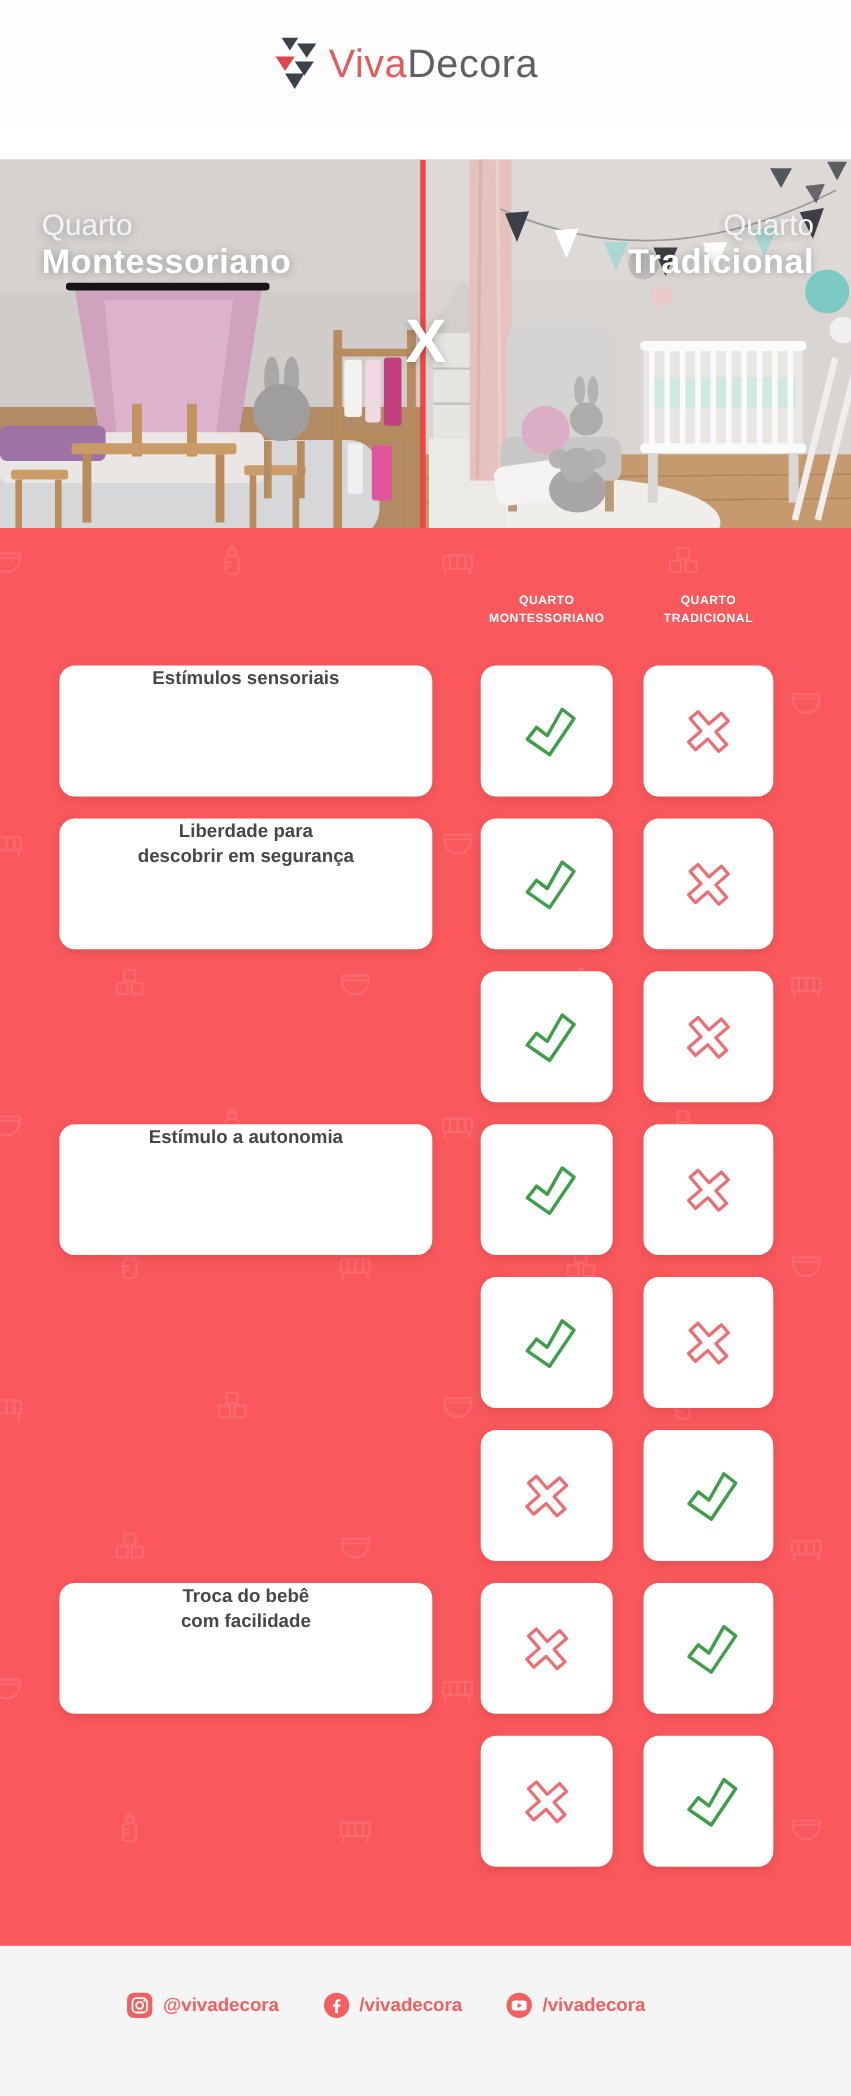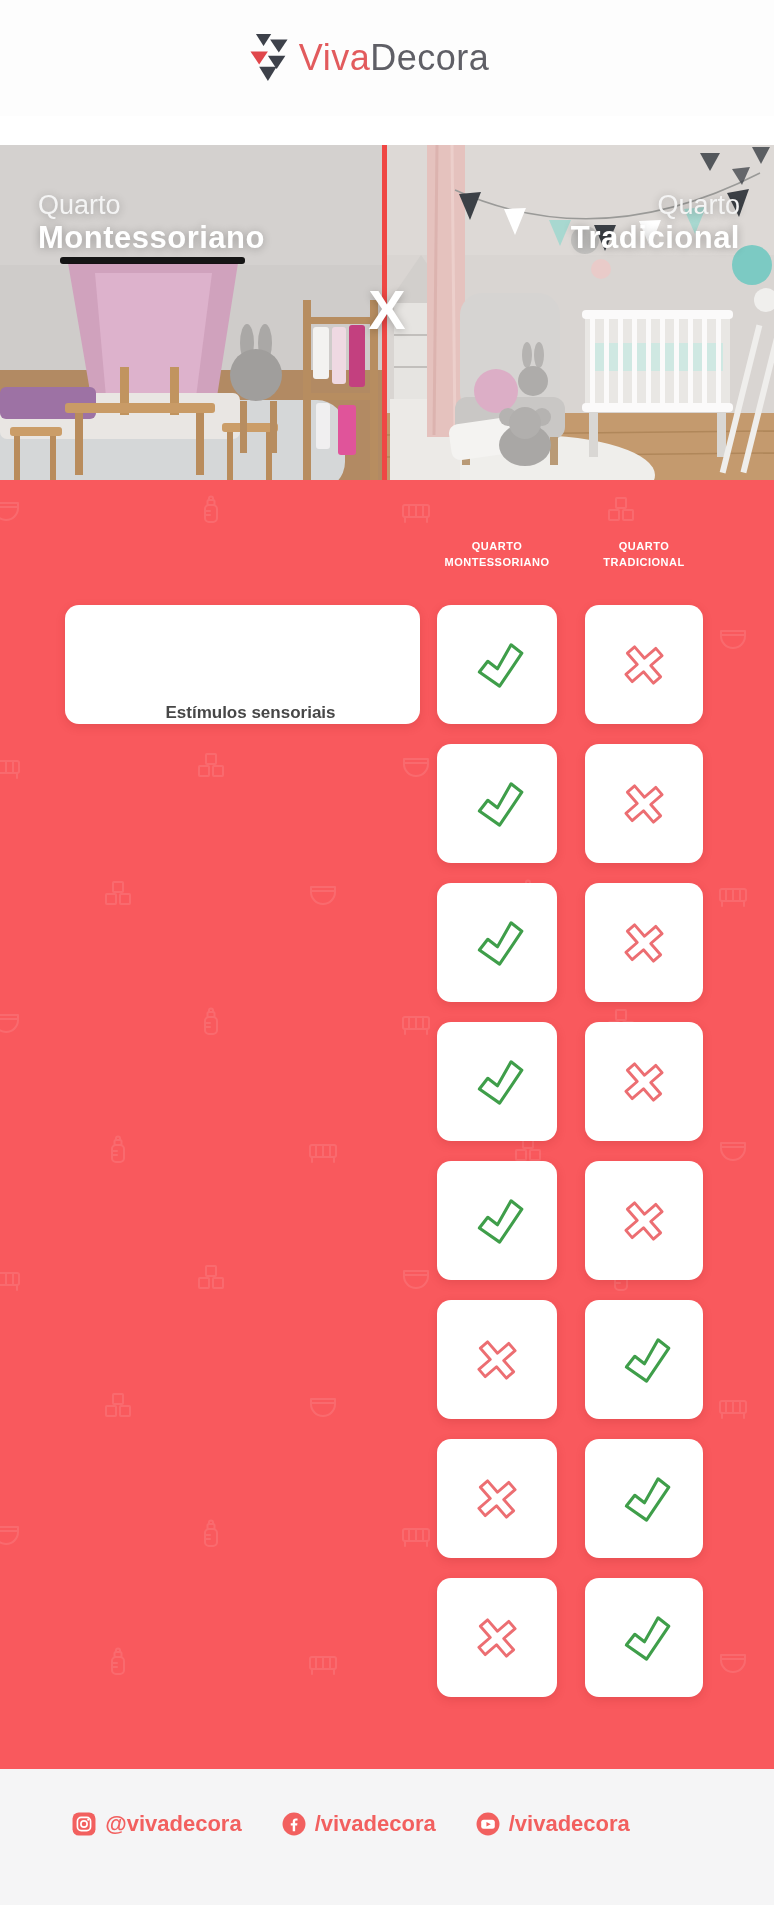--- a/index.html
+++ b/index.html
@@ -30,33 +30,33 @@
   .pattern-layer{position:absolute;left:0;top:0;width:774px;height:1289px;pointer-events:none;}
   .pat{position:absolute;width:36px;height:36px;opacity:.10;}
   .pat svg *{stroke:#ffffff;fill:none;stroke-width:2;stroke-linecap:round;stroke-linejoin:round;}
 
   .col-header{position:absolute;top:58px;width:170px;text-align:center;color:#ffffff;
               font-size:11px;font-weight:700;letter-spacing:.5px;line-height:16px;white-space:pre-line;}
   .col-header.c1{left:412px;}
   .col-header.c2{left:559px;}
 
   .card{position:absolute;background:#ffffff;border-radius:14px;box-shadow:0 3px 10px rgba(150,25,30,.18);}
-  .label-card{left:65px;width:339px;height:119px;display:flex;align-items:flex-end;justify-content:center;padding-left:16px;}
+  .label-card{left:54px;width:339px;height:119px;display:flex;align-items:flex-start;justify-content:center;}
   .label-card span{font-size:17px;font-weight:700;color:#474747;line-height:23px;text-align:center;white-space:pre-line;}
   .mark-card{width:120px;height:119px;display:flex;align-items:center;justify-content:center;}
   .mark-card.m1{left:437px;}
   .mark-card.m2{left:585px;width:118px;}
   .mark-card svg{display:block;}
 
   
   .footer{position:absolute;left:0;top:1769px;width:774px;height:136px;background:#f5f5f6;}
   .social-row{position:absolute;left:0;top:42px;width:774px;display:flex;justify-content:center;gap:40px;
               transform:translateX(-36px);}
   .social-item{display:flex;align-items:center;gap:9px;cursor:pointer;}
-  .social-item span{font-size:22px;font-weight:700;color:#f2605f;}
+  .social-item span{font-size:17px;font-weight:700;color:#f2605f;}
 </style>
 </head>
 <body>
 
 <div class="page">
 
   <div class="top-header">
     <div class="logo">
       <svg width="40" height="48" viewBox="0 0 36 44">
         <polygon points="6,0 20,0 13,11" fill="#3d414a"></polygon>
@@ -480,20 +480,24 @@
   <svg width="58" height="58" viewBox="0 0 60 60" style="transform:rotate(-7deg)">
     <path d="M11 35 L21 25 L30 34 L47 11 L57 21 L30 52 Z" fill="#ffffff" stroke="#3f9e4a" stroke-width="3.2" stroke-linejoin="round"></path>
   </svg>
 </div>
     <div class="card mark-card m2" style="top:125px">
   <svg width="58" height="58" viewBox="0 0 60 60" style="transform:rotate(4deg)">
     <path d="M12 19 L19 12 L30 23 L41 12 L48 19 L37 30 L48 41 L41 48 L30 37 L19 48 L12 41 L23 30 Z" fill="#ffffff" stroke="#ec6e72" stroke-width="3" stroke-linejoin="round"></path>
   </svg>
 </div>
 
+    <div class="card label-card" style="top:264px">
+        <span>Liberdade para
+descobrir em segurança</span>
+      </div>
     <div class="card mark-card m1" style="top:264px">
   <svg width="58" height="58" viewBox="0 0 60 60" style="transform:rotate(-7deg)">
     <path d="M11 35 L21 25 L30 34 L47 11 L57 21 L30 52 Z" fill="#ffffff" stroke="#3f9e4a" stroke-width="3.2" stroke-linejoin="round"></path>
   </svg>
 </div>
     <div class="card mark-card m2" style="top:264px">
   <svg width="58" height="58" viewBox="0 0 60 60" style="transform:rotate(4deg)">
     <path d="M12 19 L19 12 L30 23 L41 12 L48 19 L37 30 L48 41 L41 48 L30 37 L19 48 L12 41 L23 30 Z" fill="#ffffff" stroke="#ec6e72" stroke-width="3" stroke-linejoin="round"></path>
   </svg>
 </div>
@@ -502,20 +506,23 @@
   <svg width="58" height="58" viewBox="0 0 60 60" style="transform:rotate(-7deg)">
     <path d="M11 35 L21 25 L30 34 L47 11 L57 21 L30 52 Z" fill="#ffffff" stroke="#3f9e4a" stroke-width="3.2" stroke-linejoin="round"></path>
   </svg>
 </div>
     <div class="card mark-card m2" style="top:403px">
   <svg width="58" height="58" viewBox="0 0 60 60" style="transform:rotate(4deg)">
     <path d="M12 19 L19 12 L30 23 L41 12 L48 19 L37 30 L48 41 L41 48 L30 37 L19 48 L12 41 L23 30 Z" fill="#ffffff" stroke="#ec6e72" stroke-width="3" stroke-linejoin="round"></path>
   </svg>
 </div>
 
+    <div class="card label-card" style="top:542px">
+        <span>Estímulo a autonomia</span>
+      </div>
     <div class="card mark-card m1" style="top:542px">
   <svg width="58" height="58" viewBox="0 0 60 60" style="transform:rotate(-7deg)">
     <path d="M11 35 L21 25 L30 34 L47 11 L57 21 L30 52 Z" fill="#ffffff" stroke="#3f9e4a" stroke-width="3.2" stroke-linejoin="round"></path>
   </svg>
 </div>
     <div class="card mark-card m2" style="top:542px">
   <svg width="58" height="58" viewBox="0 0 60 60" style="transform:rotate(4deg)">
     <path d="M12 19 L19 12 L30 23 L41 12 L48 19 L37 30 L48 41 L41 48 L30 37 L19 48 L12 41 L23 30 Z" fill="#ffffff" stroke="#ec6e72" stroke-width="3" stroke-linejoin="round"></path>
   </svg>
 </div>
@@ -535,20 +542,24 @@
   <svg width="58" height="58" viewBox="0 0 60 60" style="transform:rotate(4deg)">
     <path d="M12 19 L19 12 L30 23 L41 12 L48 19 L37 30 L48 41 L41 48 L30 37 L19 48 L12 41 L23 30 Z" fill="#ffffff" stroke="#ec6e72" stroke-width="3" stroke-linejoin="round"></path>
   </svg>
 </div>
     <div class="card mark-card m2" style="top:820px">
   <svg width="58" height="58" viewBox="0 0 60 60" style="transform:rotate(-7deg)">
     <path d="M11 35 L21 25 L30 34 L47 11 L57 21 L30 52 Z" fill="#ffffff" stroke="#3f9e4a" stroke-width="3.2" stroke-linejoin="round"></path>
   </svg>
 </div>
 
+    <div class="card label-card" style="top:959px">
+        <span>Troca do bebê
+com facilidade</span>
+      </div>
     <div class="card mark-card m1" style="top:959px">
   <svg width="58" height="58" viewBox="0 0 60 60" style="transform:rotate(4deg)">
     <path d="M12 19 L19 12 L30 23 L41 12 L48 19 L37 30 L48 41 L41 48 L30 37 L19 48 L12 41 L23 30 Z" fill="#ffffff" stroke="#ec6e72" stroke-width="3" stroke-linejoin="round"></path>
   </svg>
 </div>
     <div class="card mark-card m2" style="top:959px">
   <svg width="58" height="58" viewBox="0 0 60 60" style="transform:rotate(-7deg)">
     <path d="M11 35 L21 25 L30 34 L47 11 L57 21 L30 52 Z" fill="#ffffff" stroke="#3f9e4a" stroke-width="3.2" stroke-linejoin="round"></path>
   </svg>
 </div>

